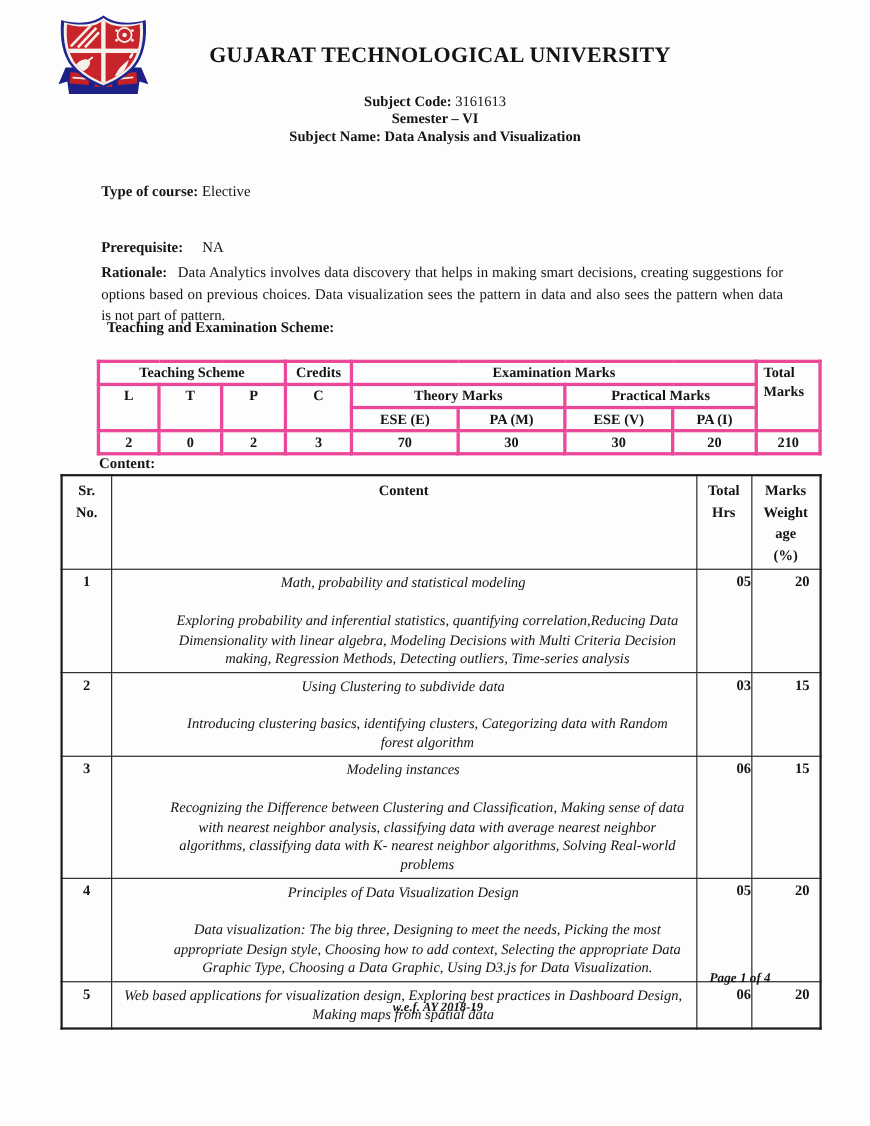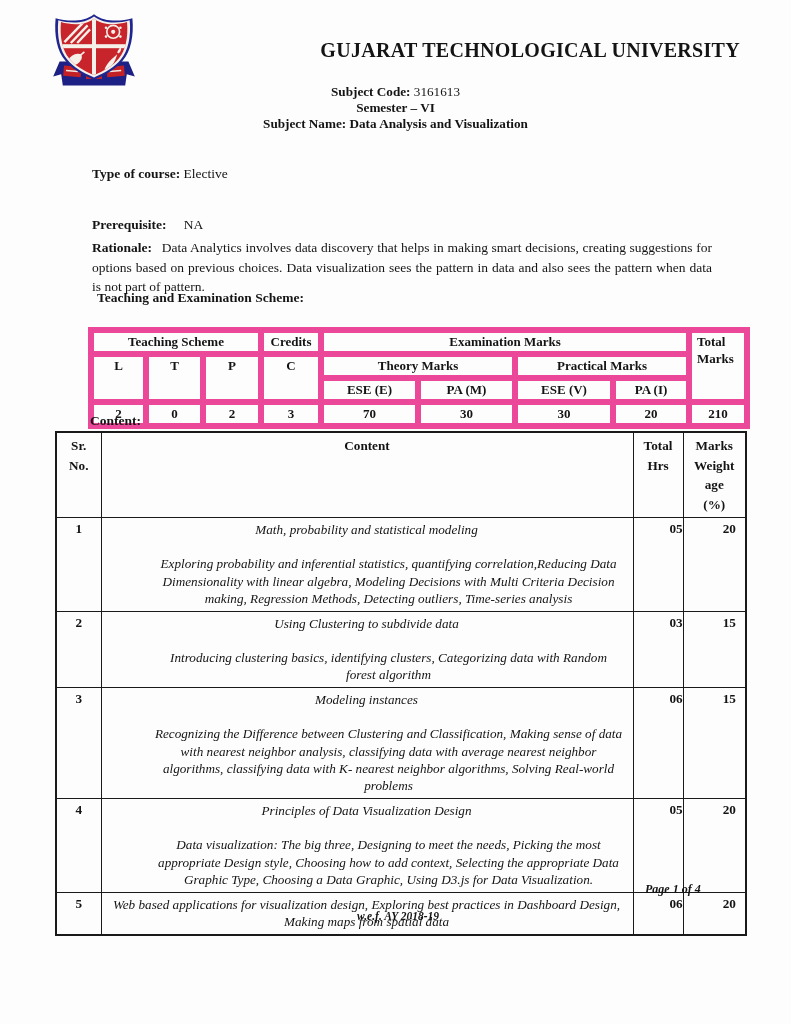--- a/index.html
+++ b/index.html
@@ -24,21 +24,21 @@
     left: 50px;
     top: 13px;
     width: 88px;
     height: 84px;
   }
   .doc-title {
     position: absolute;
     top: 39px;
     left: 60px;
     width: 680px;
-    text-align: right;
+    text-align: center;
     font-size: 20px;
     font-weight: bold;
     letter-spacing: 0.3px;
   }
   .subhead {
     position: absolute;
     top: 84px;
     left: 0;
     width: 100%;
     text-align: center;
@@ -75,21 +75,21 @@
   .scheme-table {
     position: absolute;
     left: 88px;
     top: 327px;
     width: 658px;
     table-layout: fixed;
     font-size: 13px;
     border: 2px solid #1a1a1a;
   }
   .scheme-table td {
-    border: 6px solid #ec4899;
+    border: 3px solid #ec4899;
     text-align: center;
     font-weight: bold;
     vertical-align: top;
     line-height: 16px;
     padding: 1px 2px;
   }
   .scheme-table tr.r1 td { height: 20px; }
   .scheme-table tr.r2 td { height: 17px; }
   .scheme-table tr.r3 td { height: 17px; }
   .scheme-table tr.vals td { height: 19px; border-top: 2px solid #1a1a1a; }

